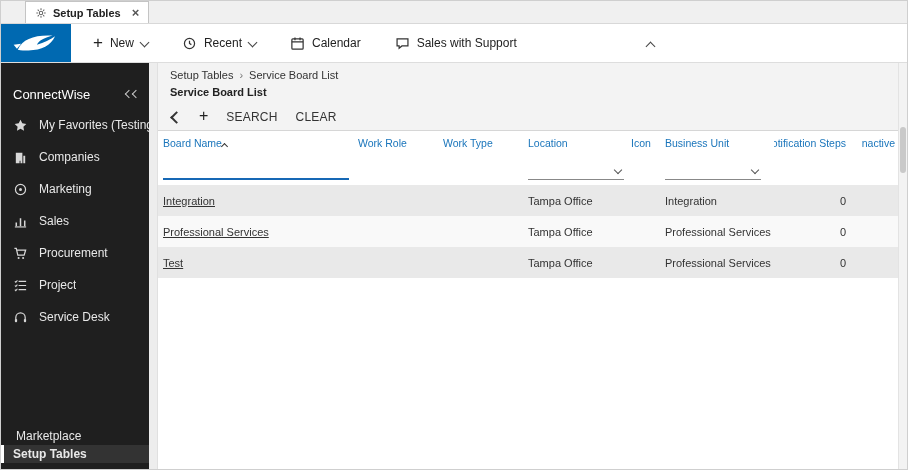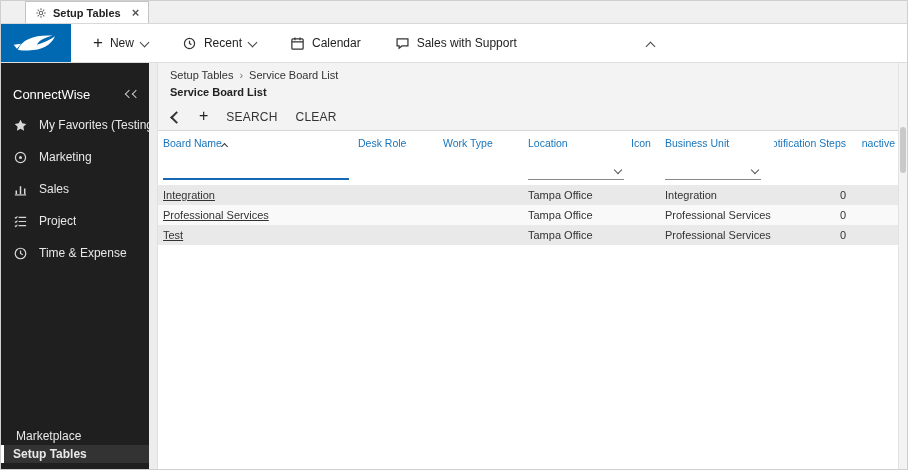--- a/index.html
+++ b/index.html
@@ -58,21 +58,21 @@
   .th.right{justify-content:flex-end;padding-right:16px;padding-left:0}
   .th.right-sm{justify-content:flex-end;padding-right:3px;padding-left:0}
   .sort-chev{display:inline-block;width:4px;height:4px;border-right:1.2px solid #333;border-bottom:1.2px solid #333;transform:rotate(-135deg);margin-top:2px;flex-shrink:0}
 
   .filter-row{height:30px;flex-shrink:0}
   .f-cell{padding-left:5px;align-self:end;padding-bottom:5px}
   .filter-input{width:186px;border:none;border-bottom:2px solid var(--filter-focus,#1668b5);outline:none;font-size:11px;height:16px;background:transparent;padding:0}
   .ddl{width:96px;border-bottom:1px solid #888;height:17px;display:flex;align-items:center;justify-content:flex-end;padding-right:3px;cursor:pointer;box-sizing:border-box}
   .ddl .chev{border-color:#555;width:5px;height:5px}
 
-  .row{height:20px;font-size:11px;color:#333;flex-shrink:0}
+  .row{height:31px;font-size:11px;color:#333;flex-shrink:0}
   .row.alt{background:var(--row-alt,#e9e9e9)}
   .row.lite{background:#f9f9f9}
   .td{padding-left:5px;white-space:nowrap;overflow:hidden}
   .td.num{text-align:right;padding-right:16px;padding-left:0}
   .board-link{color:#333;text-decoration:underline;cursor:pointer}
 
   .vscroll{width:8px;background:#f3f3f3;border-left:1px solid #e3e3e3;flex-shrink:0}
   .vthumb{width:6px;height:46px;background:#c9c9c9;margin:64px auto 0;border-radius:3px;cursor:pointer}
 </style>
 </head>
@@ -145,53 +145,72 @@
       <div class="side-item">
         <span class="icn">
             <svg viewBox="0 0 16 16" width="15" height="15">
               <path d="M8 1.8l1.9 3.9 4.3.6-3.1 3 .7 4.2L8 11.5l-3.8 2 .7-4.2-3.1-3 4.3-.6z" fill="#d8d8d8"></path>
             </svg>
           </span>
         <span class="lbl">My Favorites (Testing</span>
       </div>
       <div class="side-item">
         <span class="icn">
+            <svg viewBox="0 0 16 16" width="15" height="15" fill="#d8d8d8">
+              <path d="M3 14V3h7v11H8v-2.5H7V14H3zm2-9h1.5v1.5H5V5zm2.5 0H9v1.5H7.5V5zM5 7.5h1.5V9H5V7.5zm2.5 0H9V9H7.5V7.5zM11 14V6h2v8h-2z"></path>
+            </svg>
+          </span>
+        <span class="lbl">Companies</span>
+      </div>
+      <div class="side-item">
+        <span class="icn">
             <svg viewBox="0 0 16 16" width="15" height="15" fill="none" stroke="#d8d8d8" stroke-width="1.3">
               <circle cx="8" cy="8" r="5.4"></circle>
               <circle cx="8" cy="8" r="1.6" fill="#d8d8d8" stroke="none"></circle>
             </svg>
           </span>
         <span class="lbl">Marketing</span>
       </div>
       <div class="side-item">
         <span class="icn">
             <svg viewBox="0 0 16 16" width="15" height="15" stroke="#d8d8d8" fill="none">
               <path d="M3.5 13V9M8 13V4.5M12.5 13V7" stroke-width="1.6"></path>
               <path d="M2 13.8h12" stroke-width="1.2"></path>
             </svg>
           </span>
         <span class="lbl">Sales</span>
       </div>
       <div class="side-item">
         <span class="icn">
             <svg viewBox="0 0 16 16" width="15" height="15" fill="none" stroke="#d8d8d8" stroke-width="1.3">
+              <path d="M1.5 2.5h2l1.6 7.2h6.8l1.6-5.4H4.2"></path>
+              <circle cx="6" cy="12.8" r="1.1" fill="#d8d8d8" stroke="none"></circle>
+              <circle cx="10.8" cy="12.8" r="1.1" fill="#d8d8d8" stroke="none"></circle>
+            </svg>
+          </span>
+        <span class="lbl">Procurement</span>
+      </div>
+      <div class="side-item">
+        <span class="icn">
+            <svg viewBox="0 0 16 16" width="15" height="15" fill="none" stroke="#d8d8d8" stroke-width="1.3">
               <path d="M6 3.5h8M6 8h8M6 12.5h8"></path>
               <path d="M2 3.5l1 1 1.7-2M2 8l1 1 1.7-2M2 12.5l1 1 1.7-2" stroke-width="1.1"></path>
             </svg>
           </span>
         <span class="lbl">Project</span>
       </div>
       <div class="side-item">
         <span class="icn">
             <svg viewBox="0 0 16 16" width="15" height="15" fill="none" stroke="#d8d8d8" stroke-width="1.3">
-              <circle cx="8" cy="8" r="5.6"></circle>
-              <path d="M8 4.8V8l2.4 1.4"></path>
-            </svg>
-          </span>
-        <span class="lbl">Time &amp; Expense</span>
+              <path d="M3 10V8a5 5 0 0 1 10 0v2"></path>
+              <rect x="2" y="9.5" width="2.4" height="3.6" rx="1" fill="#d8d8d8" stroke="none"></rect>
+              <rect x="11.6" y="9.5" width="2.4" height="3.6" rx="1" fill="#d8d8d8" stroke="none"></rect>
+            </svg>
+          </span>
+        <span class="lbl">Service Desk</span>
       </div>
 
       <div class="side-sec">
         <div class="side-item foot">
           <span class="lbl">Marketplace</span>
         </div>
         <div class="side-item foot active-sub">
           <span class="lbl">Setup Tables</span>
         </div>
       </div>
@@ -216,21 +235,21 @@
           <span class="action-plus">+</span>
           <span class="action-btn">SEARCH</span>
           <span class="action-btn">CLEAR</span>
         </div>
 
         <div class="grid header-row">
           <div class="th">
             <span>Board Name</span>
             <i class="sort-chev"></i>
           </div>
-          <div class="th">Desk Role</div>
+          <div class="th">Work Role</div>
           <div class="th">Work Type</div>
           <div class="th">Location</div>
           <div class="th">Icon</div>
           <div class="th">Business Unit</div>
           <div class="th right">Notification Steps</div>
           <div class="th right-sm">Inactive</div>
         </div>
 
         <div class="grid filter-row">
           <div class="f-cell"><input class="filter-input" style=""></div>

